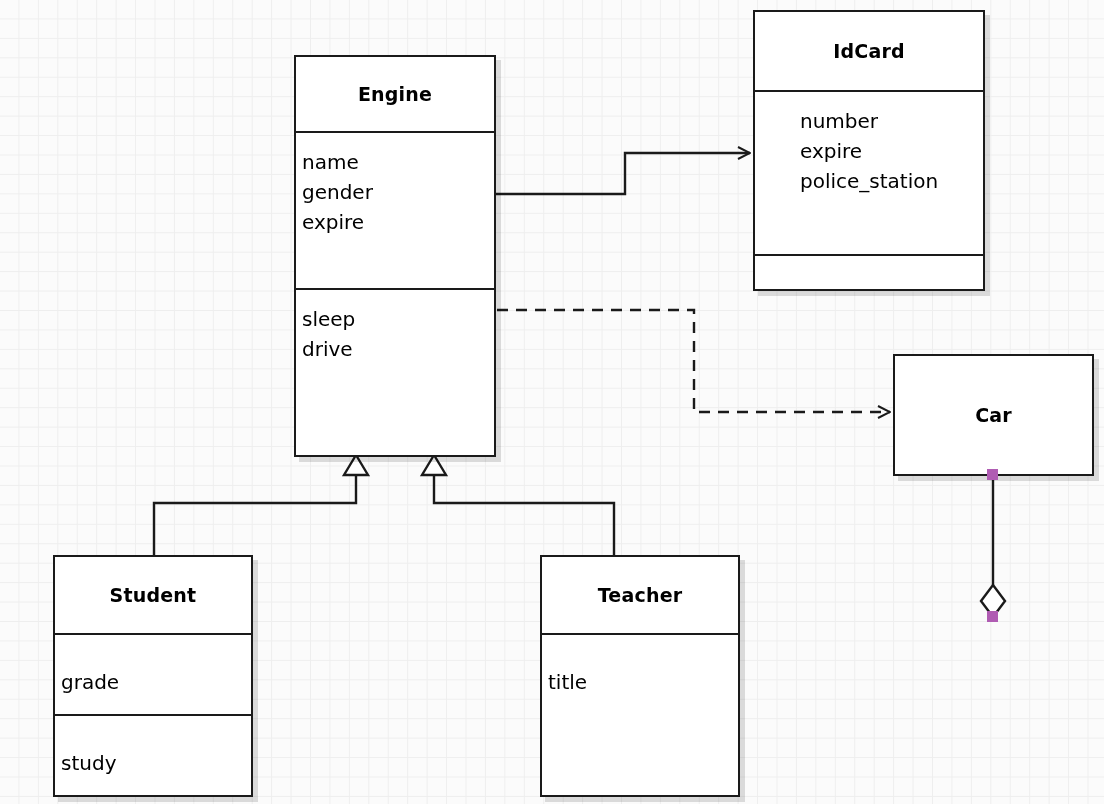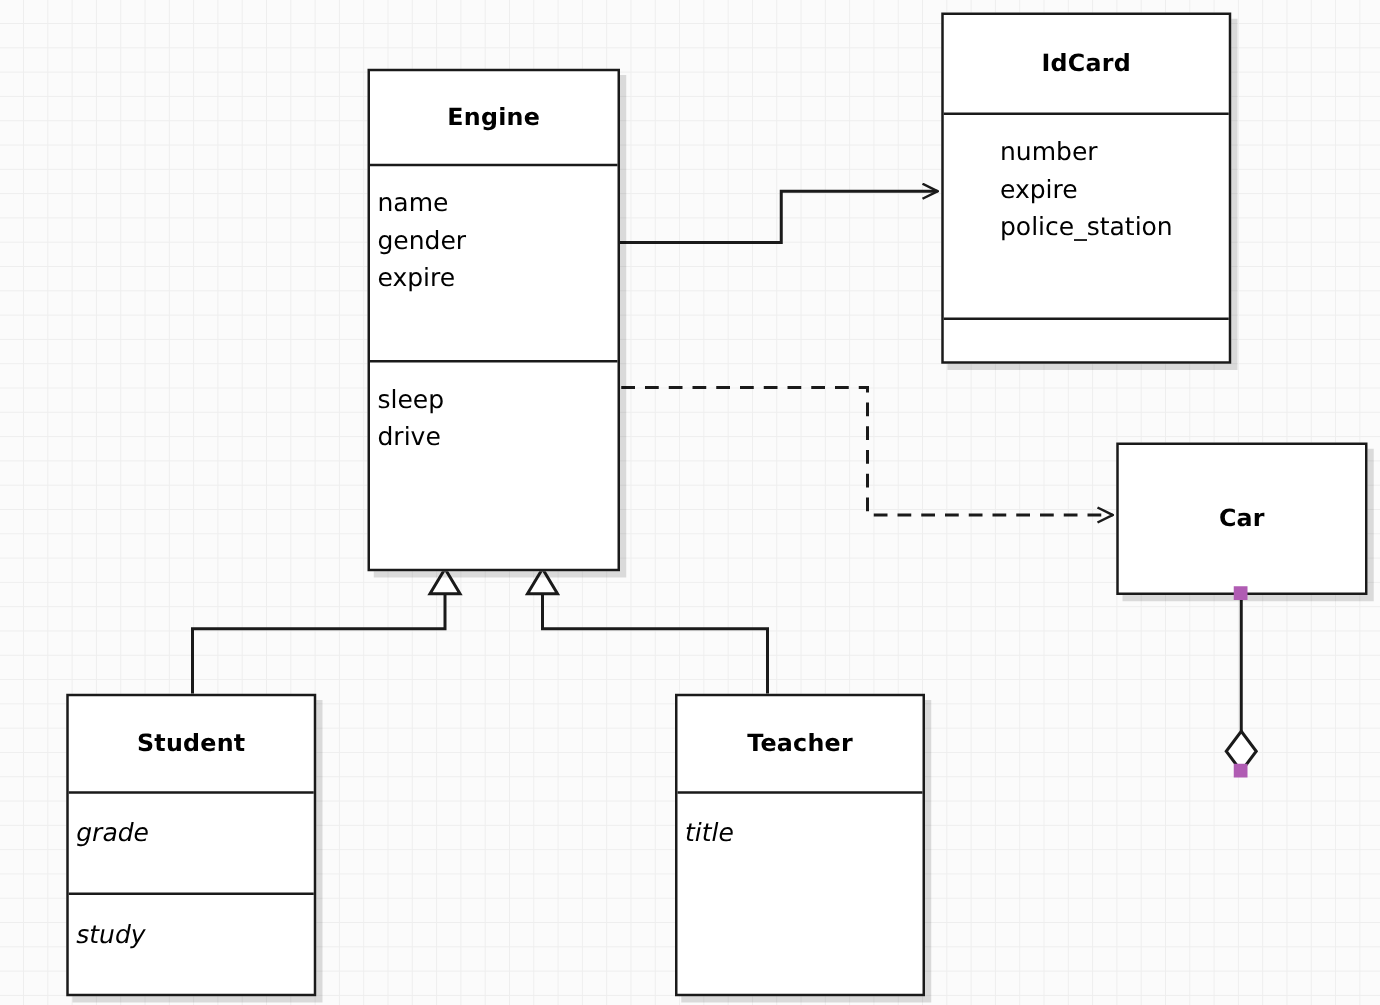--- a/index.html
+++ b/index.html
@@ -56,22 +56,21 @@
   .members {
     padding: 14px 0 0 6px;
   }
   .member {
     font-size: 20px;
     line-height: 30px;
     color: #000000;
     white-space: nowrap;
   }
   .members.compact {
-    padding-top: 16px;
-    font-style: italic;
+    padding-top: 32px;
   }
   .empty-compartment { }
   .handle {
     position: absolute;
     width: 11px;
     height: 11px;
     background: #b05cb3;
     z-index: 9;
   }
 </style>

